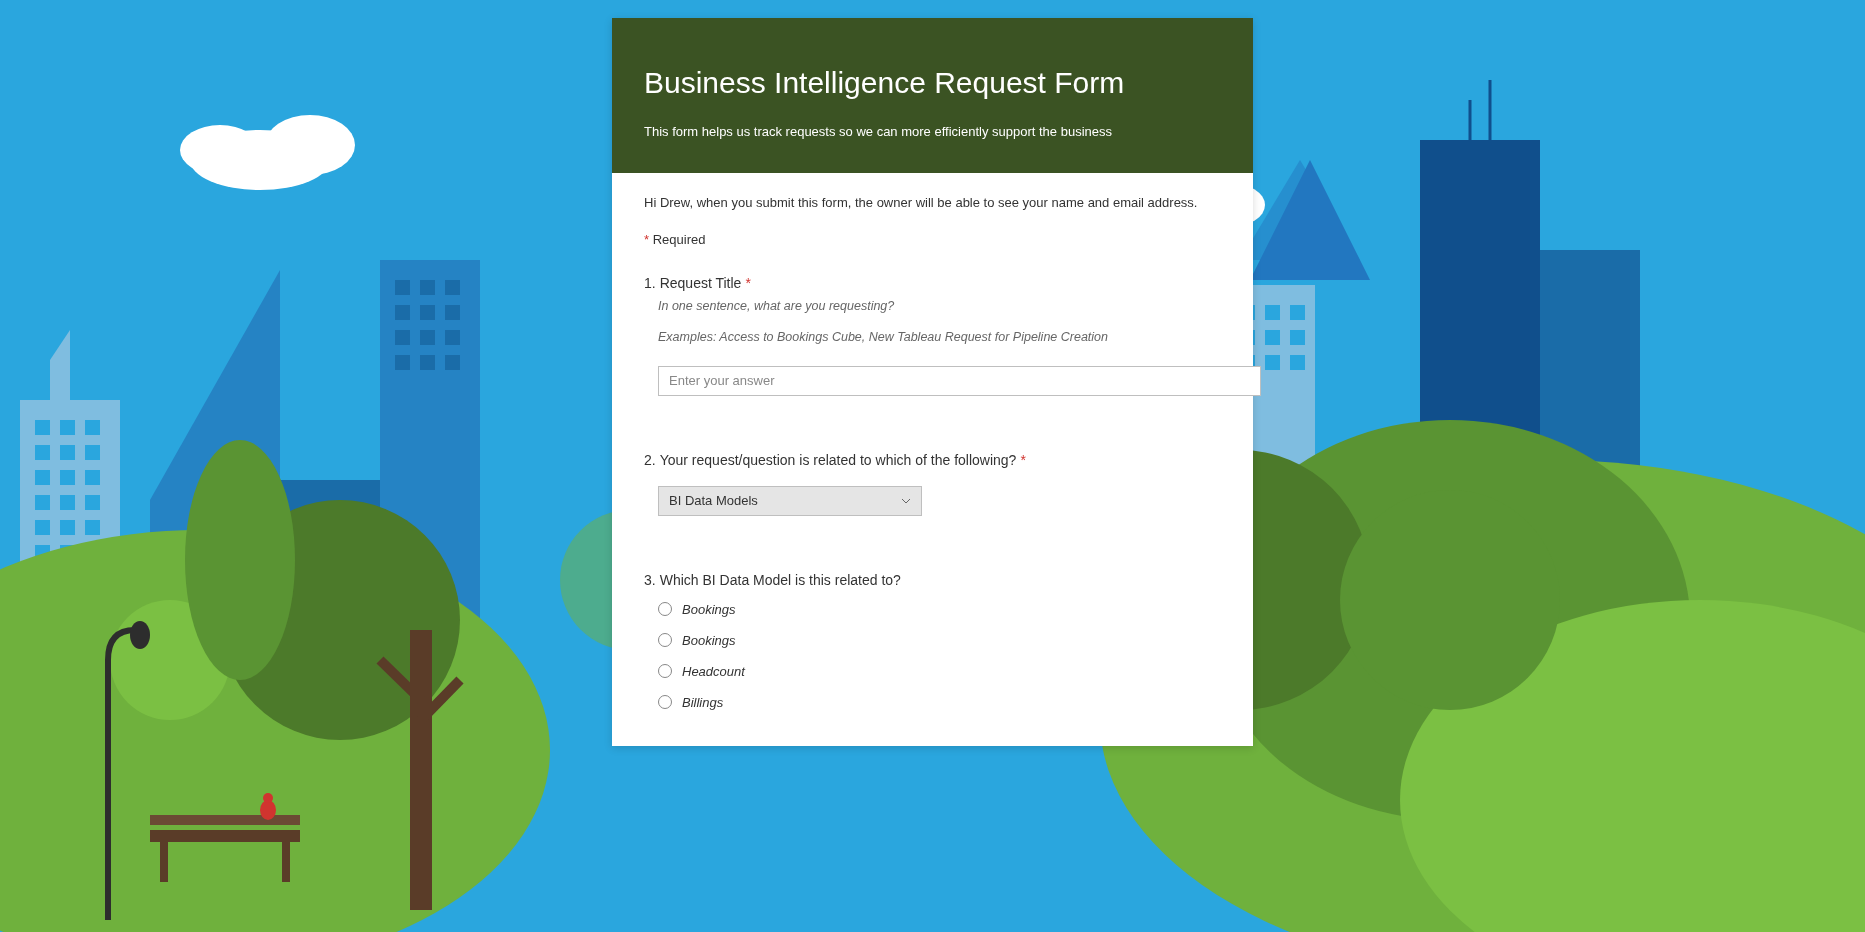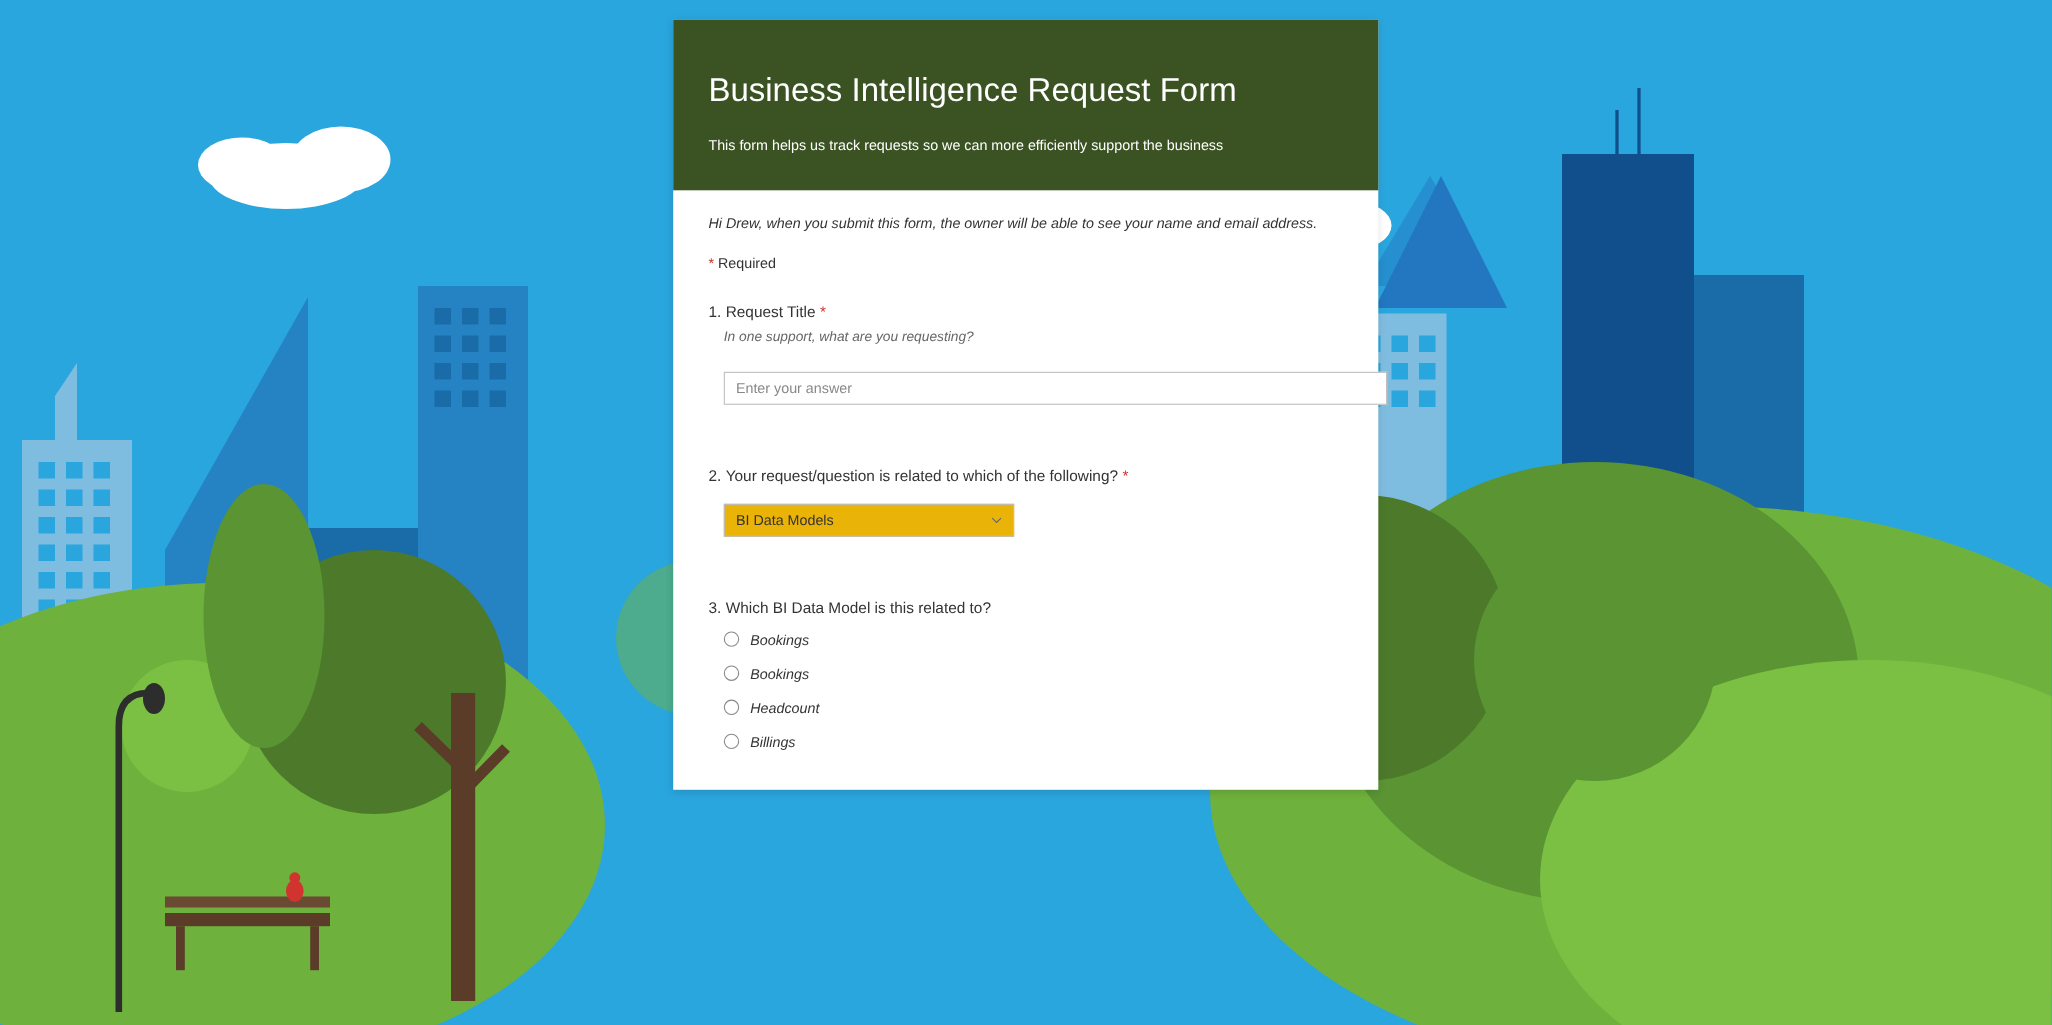--- a/index.html
+++ b/index.html
@@ -36,21 +36,20 @@
     font-weight: 400;
   }
   .form-body {
     padding: 22px 32px 20px;
     color: #333;
   }
   .greeting {
     font-size: 13px;
     color: #333;
     margin-bottom: 22px;
-    font-style: italic;
   }
   .required-note {
     font-size: 13px;
     color: #333;
     margin-bottom: 28px;
   }
   .red-star { color: #d1342f; }
   .question { margin-bottom: 56px; }
   .question:last-child { margin-bottom: 10px; }
   .q-line {
@@ -87,21 +86,21 @@
   .text-input::placeholder { color: #888; }
   .select-wrap {
     position: relative;
     width: 264px;
     margin: 18px 0 0 14px;
   }
   .select-box {
     width: 100%;
     height: 30px;
     border: 1px solid #bfbfbf;
-    background: #eab308;
+    background: #e5e5e5;
     padding: 0 30px 0 10px;
     font-size: 13px;
     color: #333;
     display: flex;
     align-items: center;
     cursor: pointer;
   }
   .select-chevron {
     position: absolute;
     right: 10px;
@@ -241,21 +240,22 @@
       <span class="red-star">*</span>
       <span>Required</span>
     </div>
 
     <div class="question">
       <div class="q-line">
         <span class="q-num">1.</span>
         <span class="q-label">Request Title</span>
         <span class="red-star">*</span>
       </div>
-      <div class="q-help">In one support, what are you requesting?</div>
+      <div class="q-help">In one sentence, what are you requesting?</div>
+      <div class="q-help2">Examples: Access to Bookings Cube, New Tableau Request for Pipeline Creation</div>
       <input type="text" class="text-input" placeholder="Enter your answer" style="">
     </div>
 
     <div class="question">
       <div class="q-line">
         <span class="q-num">2.</span>
         <span class="q-label">Your request/question is related to which of the following?</span>
         <span class="red-star">*</span>
       </div>
       <div class="select-wrap">

